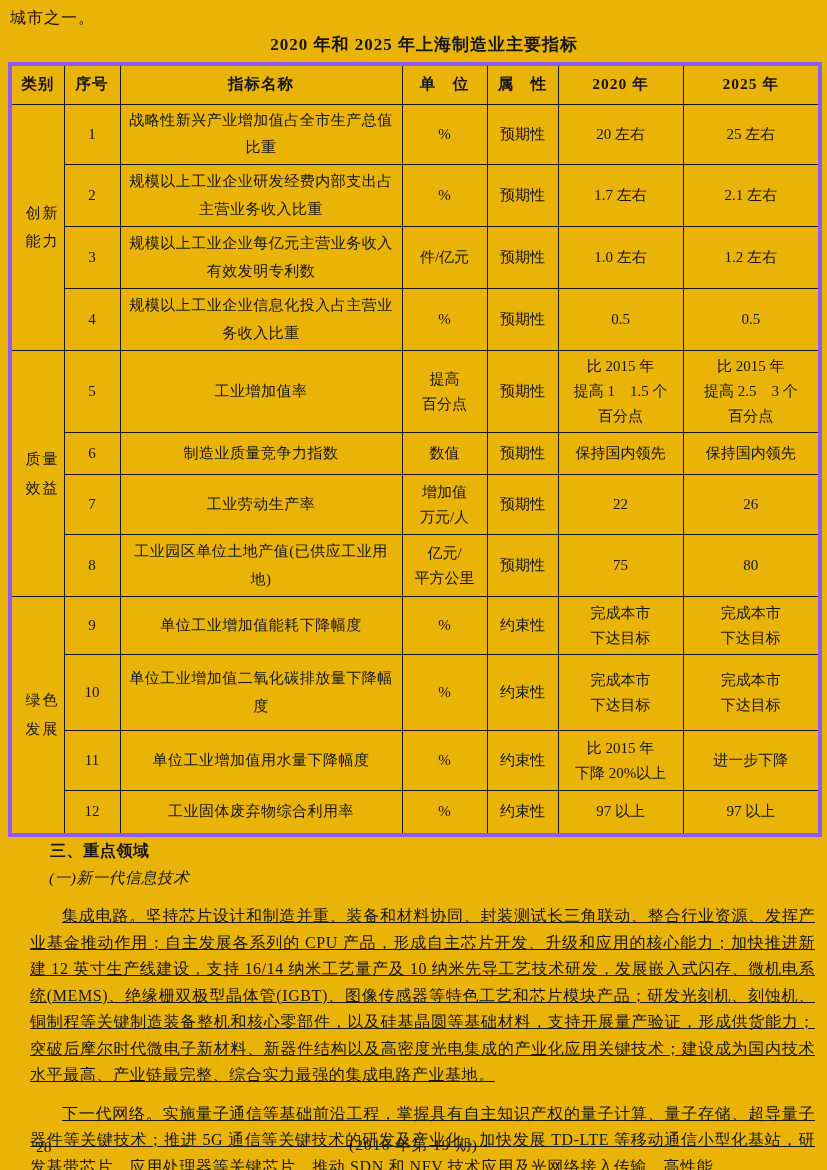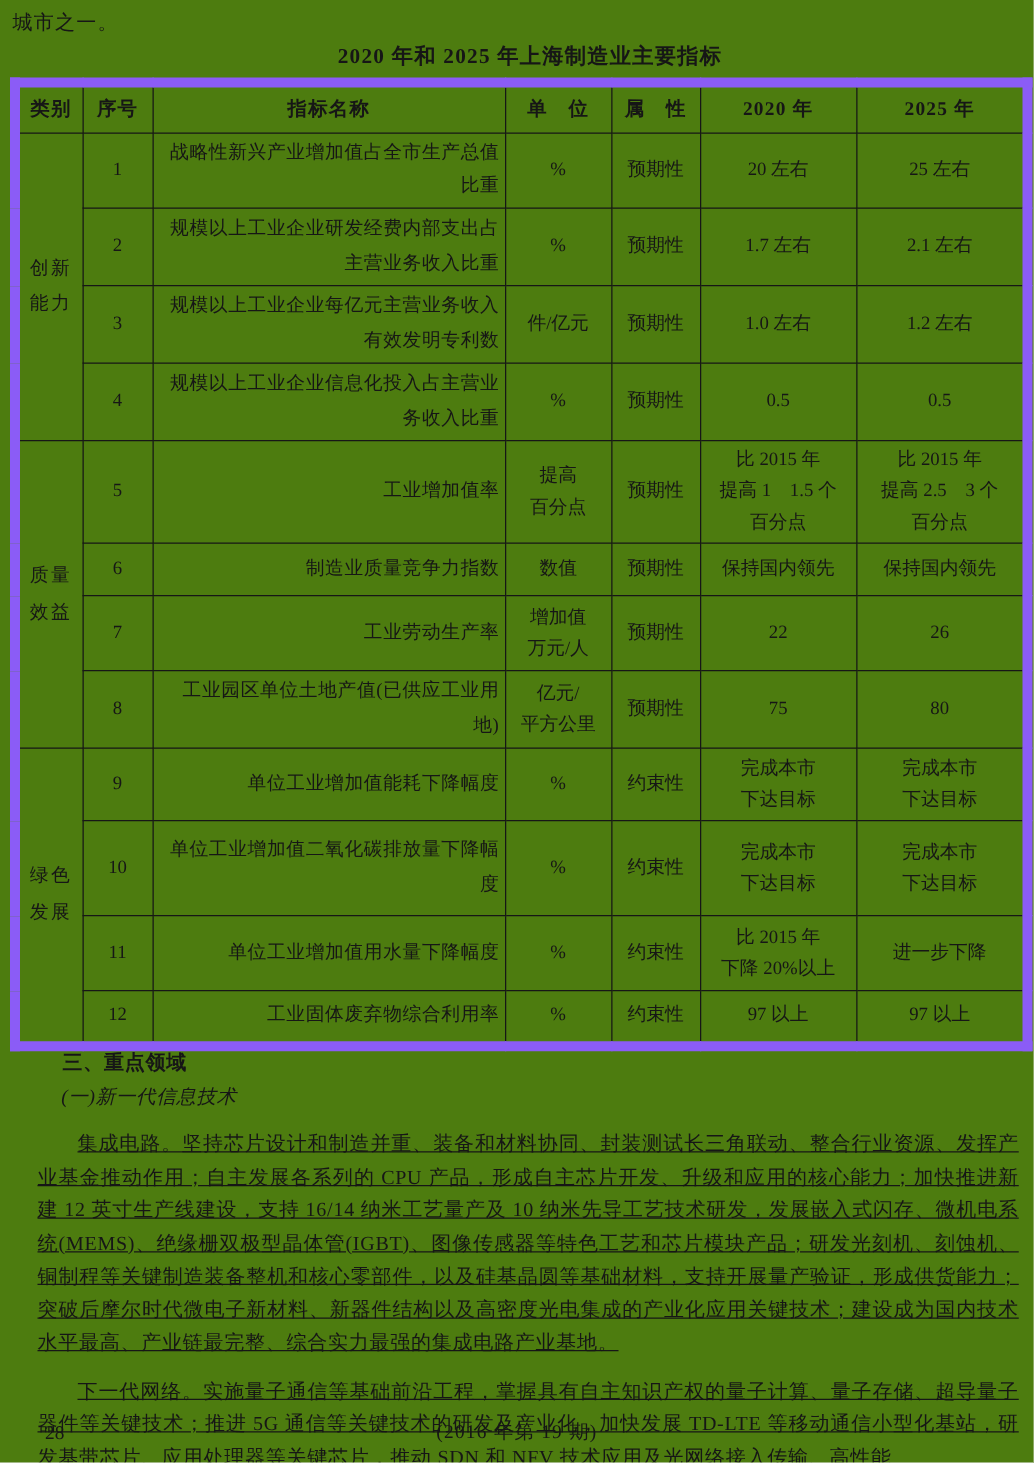--- a/index.html
+++ b/index.html
@@ -1,55 +1,55 @@
 <!DOCTYPE html>
 <html><head>
 <meta charset="utf-8">
 <style>
   html, body { margin: 0; padding: 0; background: #e8e8e8; }
   .page {
     position: relative;
     width: 827px; height: 1170px;
     margin: 0 auto;
-    background: #4d7c0f;
+    background: #eab308;
     color: #161616;
     font-family: "Liberation Serif", "DejaVu Serif", serif;
     overflow: hidden;
   }
   .intro-line {
     position: absolute; top: 8px; left: 10px;
     font-size: 16px; letter-spacing: 1px;
   }
   .table-title {
     position: absolute; top: 33px; left: 0; right: 0;
     text-align: center; font-weight: bold; font-size: 17px;
     letter-spacing: 1px;
     padding-left: 21px;
   }
   table.indicators {
     position: absolute; top: 62px; left: 8px;
     border-collapse: collapse;
     width: 810px;
     table-layout: fixed;
     font-size: 15px;
-    border: 8px solid #8b5cf6;
+    border: 4px solid #8b5cf6;
   }
   table.indicators th, table.indicators td {
     border: 1.5px solid #161616;
     padding: 2px 4px;
     vertical-align: middle;
     font-weight: normal;
   }
   table.indicators th {
     font-weight: bold; text-align: center; font-size: 15.5px;
     letter-spacing: 1px;
   }
-  td.cat  { text-align: center; white-space: pre-line; letter-spacing: 2px; line-height: 1.9; }
+  td.cat  { text-align: right; white-space: pre-line; letter-spacing: 2px; line-height: 1.9; }
   td.num  { text-align: center; }
-  td.name { text-align: right; padding-left: 14px; padding-right: 10px; line-height: 1.85; letter-spacing: 0.5px; }
+  td.name { text-align: center; padding-left: 14px; padding-right: 10px; line-height: 1.85; letter-spacing: 0.5px; }
   td.ctr  { text-align: center; white-space: pre-line; line-height: 1.65; }
   .body-text {
     position: absolute; left: 18px; right: 0; top: 838px;
     font-size: 16px; line-height: 26.5px; letter-spacing: 0.6px;
     text-align: justify;
   }
   .sec-heading { font-weight: bold; text-indent: 2em; }
   .sub-heading { font-style: italic; text-indent: 2em; font-size: 15.5px; }
   .para { text-indent: 2em; margin: 12px; text-decoration: underline; }
   .footer-row {

